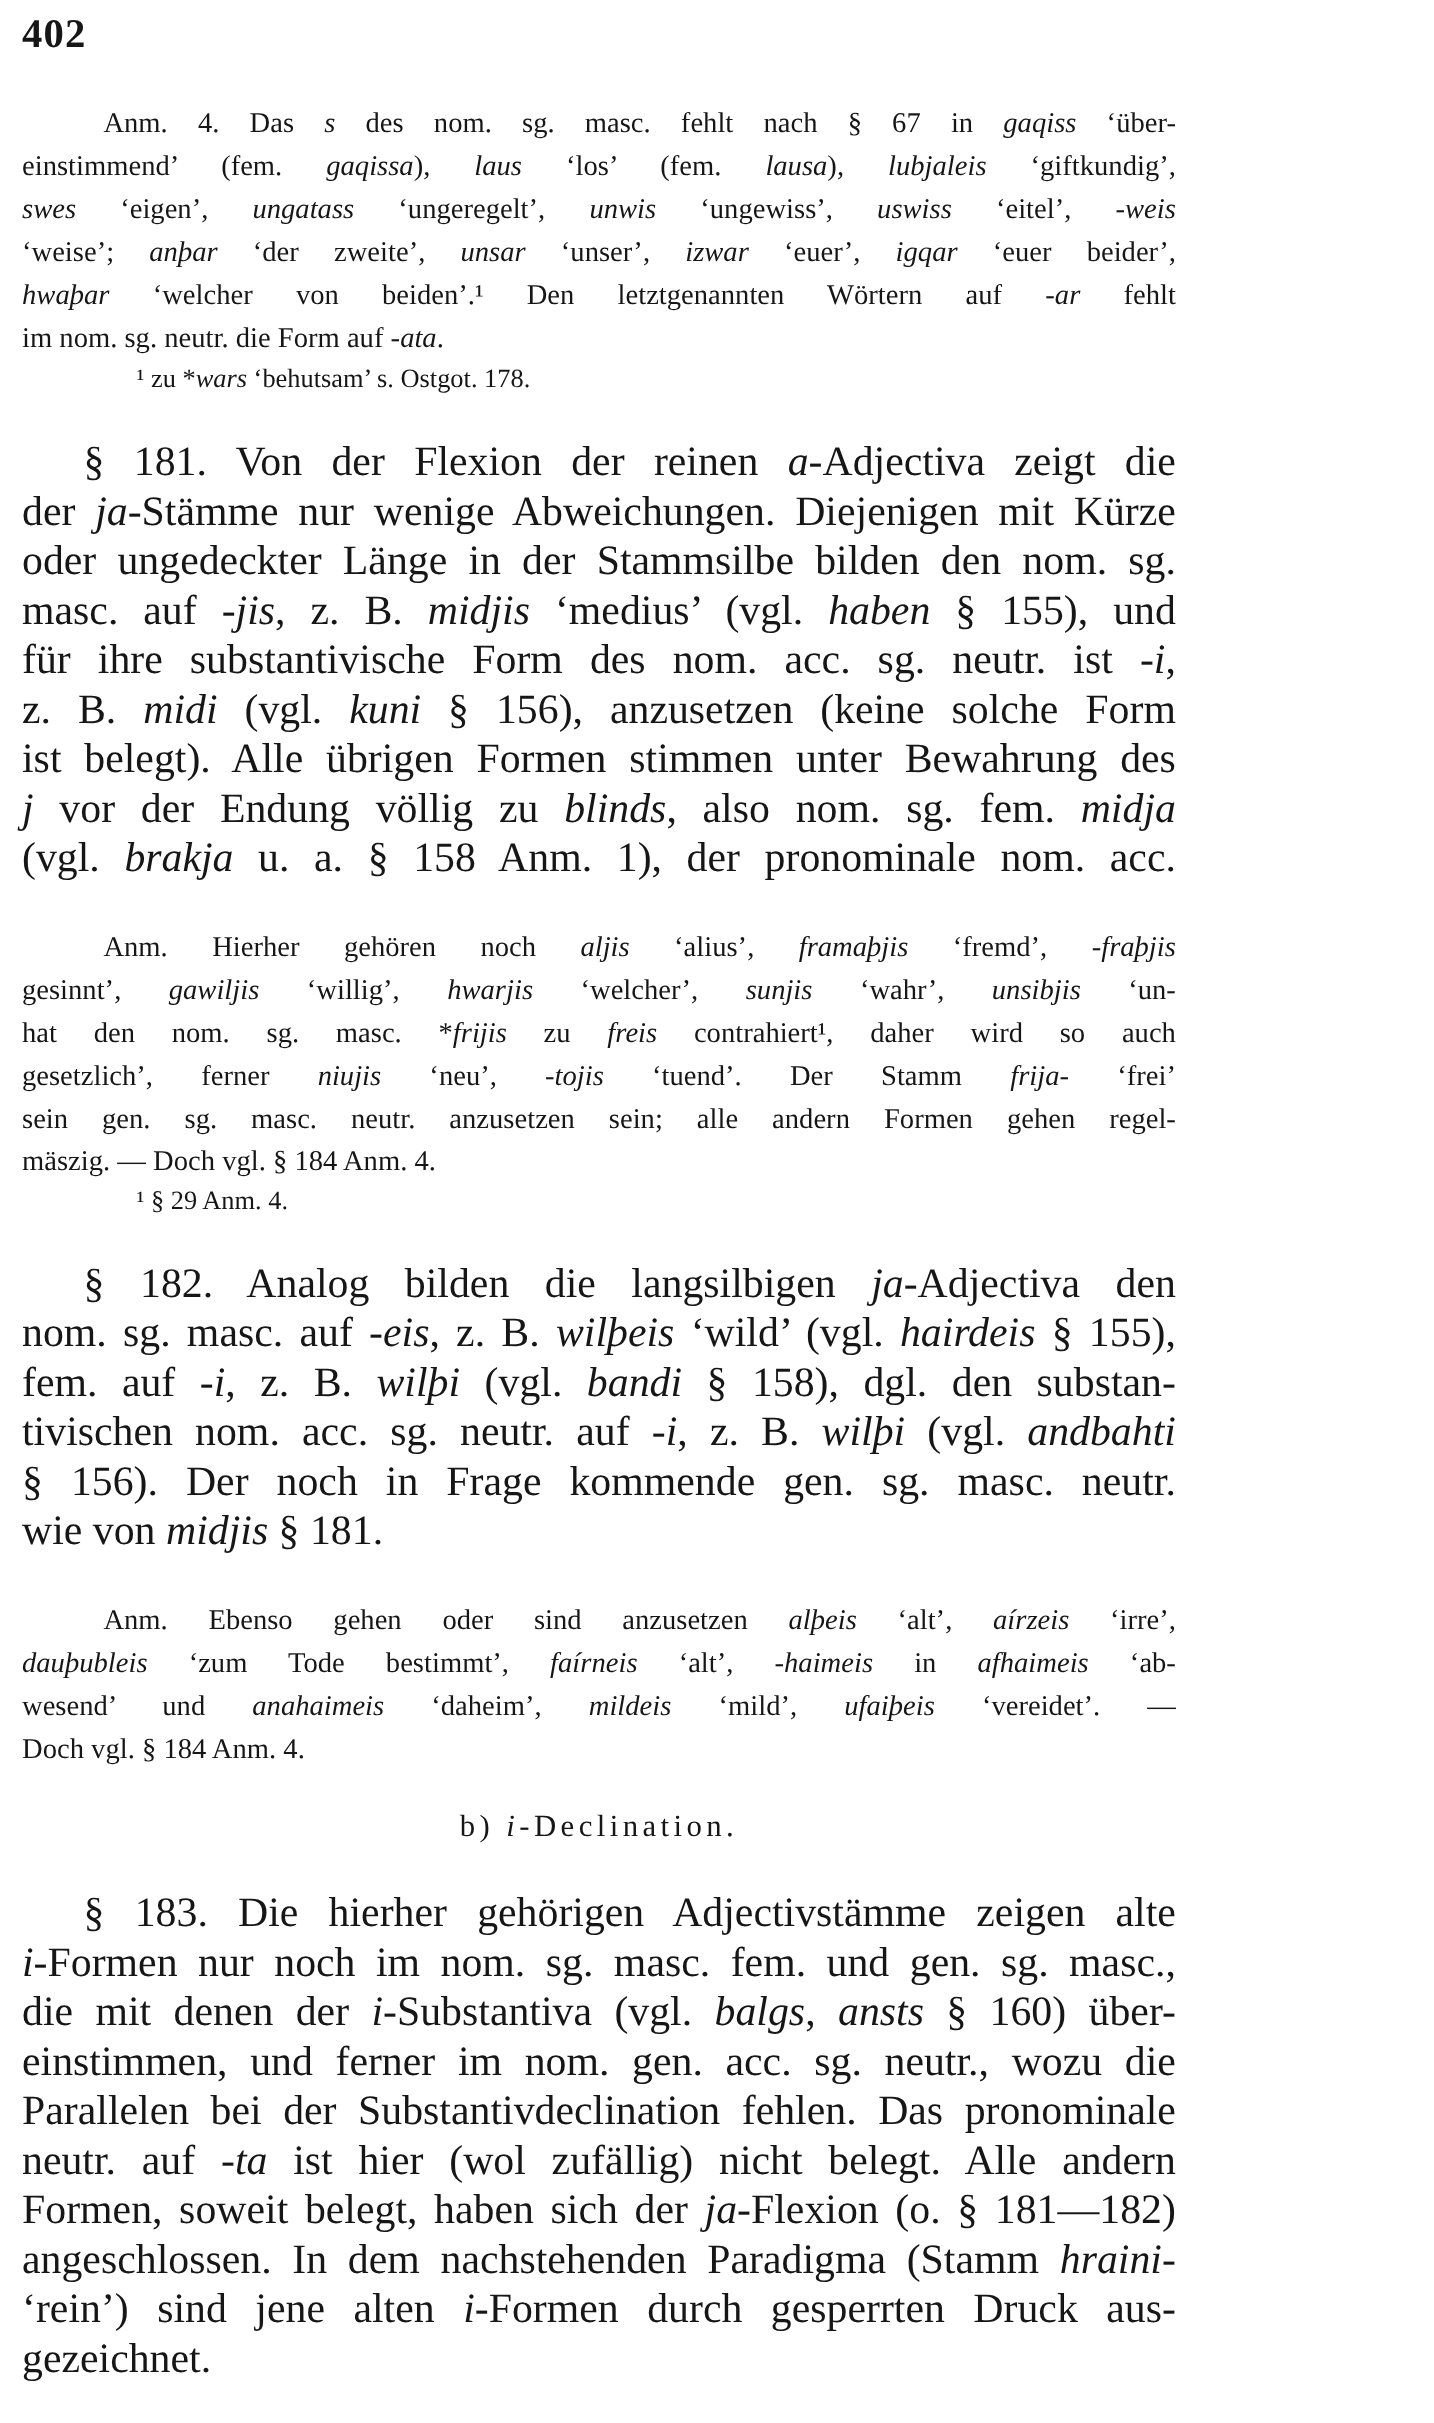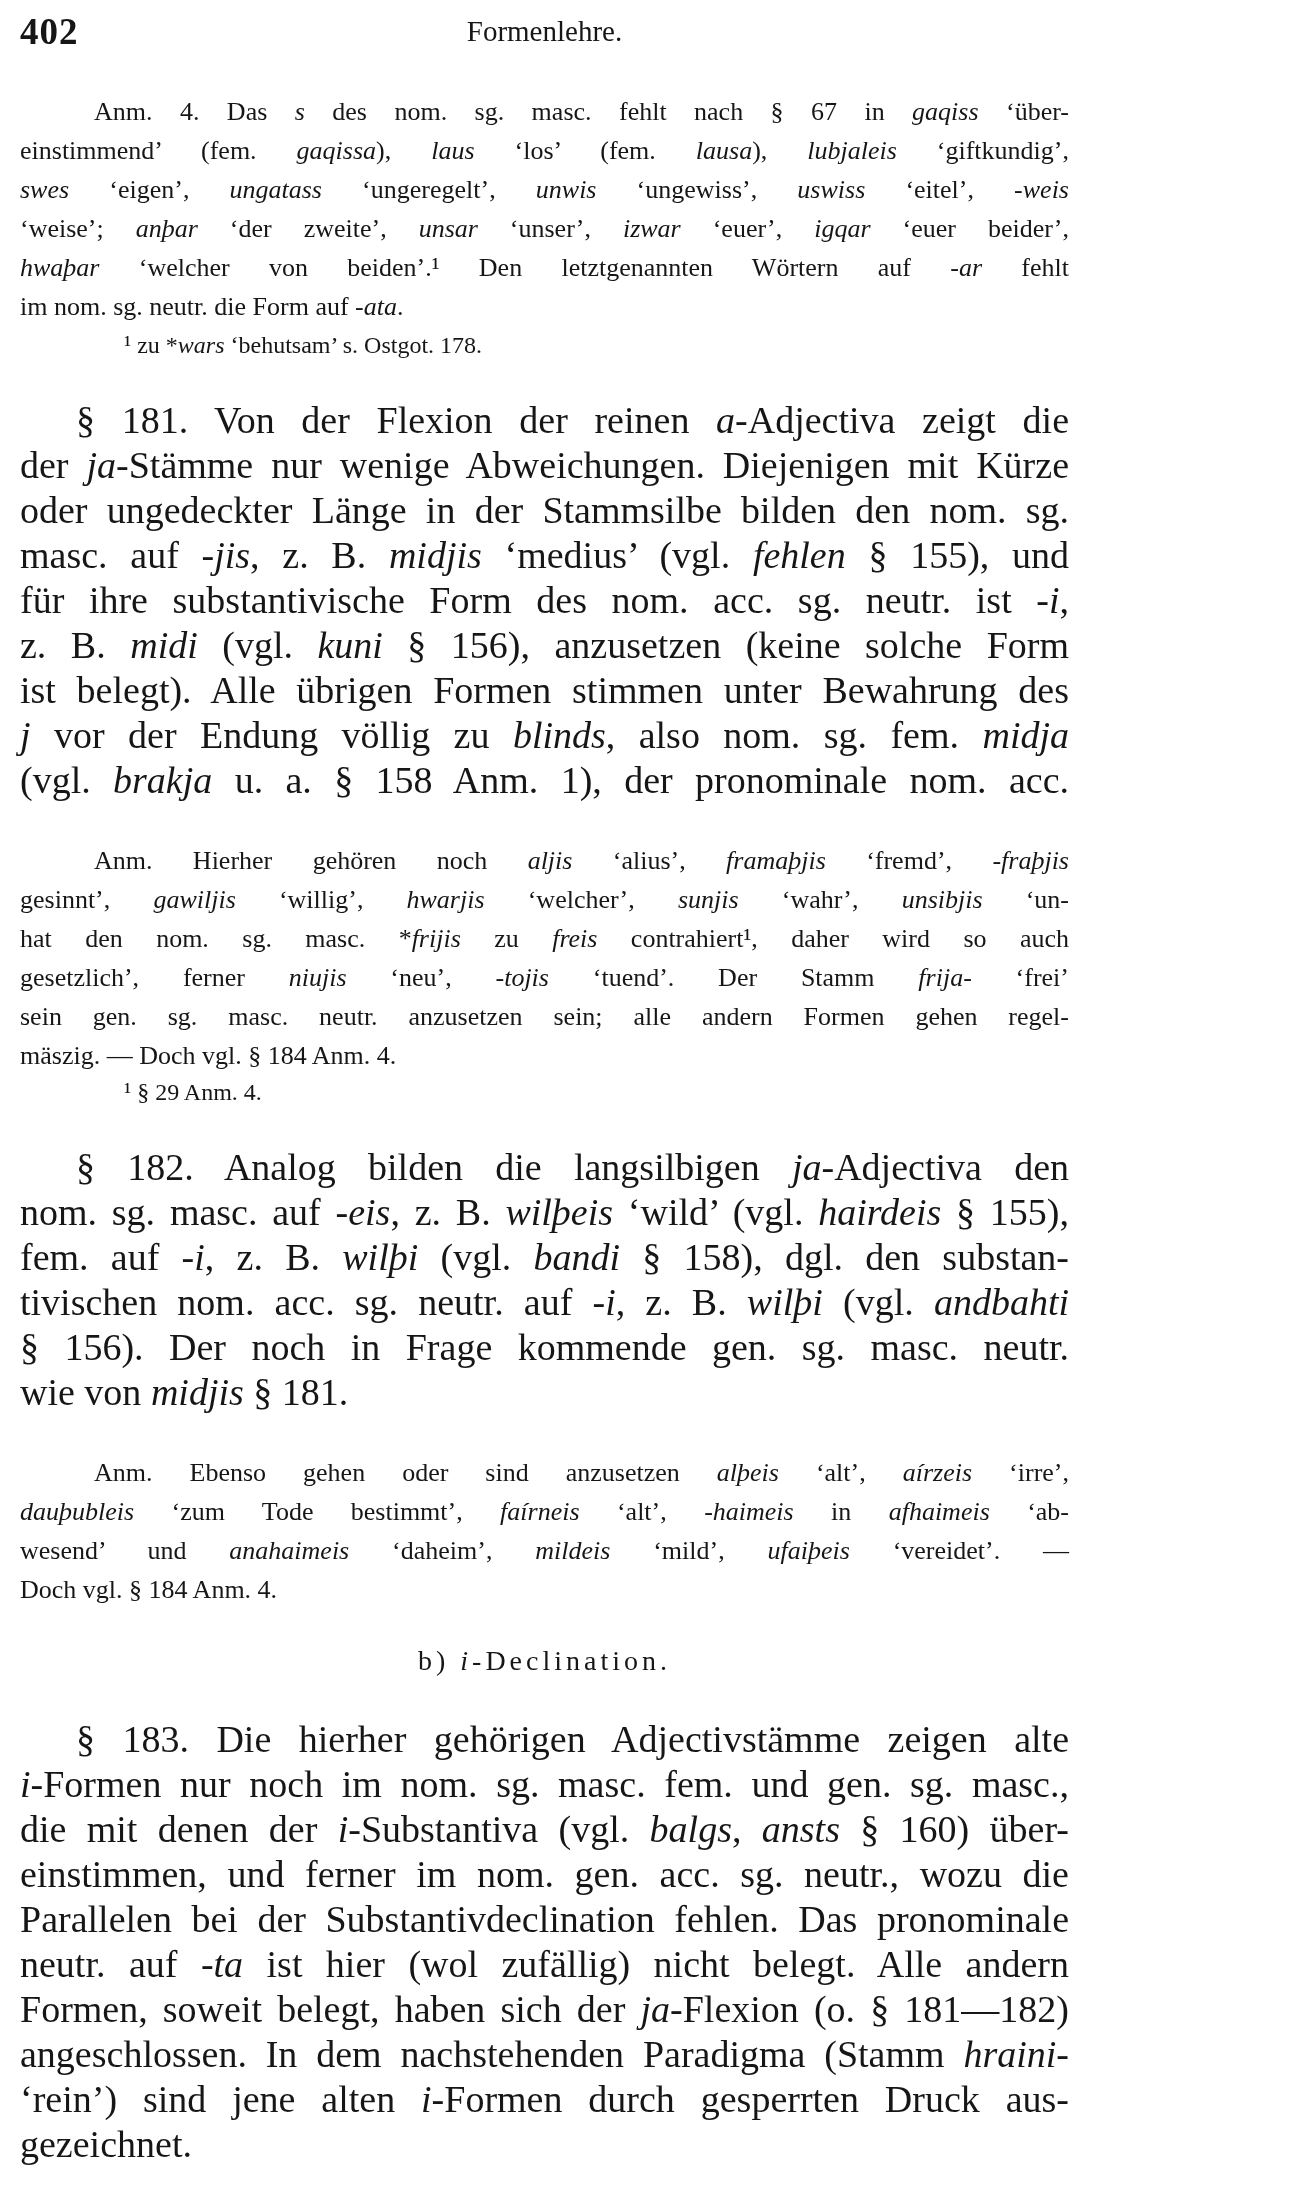--- a/index.html
+++ b/index.html
@@ -45,41 +45,40 @@
   .b-head    { margin-top: 34px; }
   .b-p183    { margin-top: 0; }
 </style>
 </head>
 <body>
 
 <div class="page">
 
   <div class="header">
     <div class="page-num">402</div>
-    <div class="running-title">Formenlehre.</div>
   </div>
 
   <div class="par small b-anm4">
       <div class="line indent"><span>Anm. 4.  Das </span><i>s</i><span> des nom. sg. masc. fehlt nach § 67 in </span><i>gaqiss</i><span> ‘über-</span></div>
       <div class="line"><span>einstimmend’ (fem. </span><i>gaqissa</i><span>), </span><i>laus</i><span> ‘los’ (fem. </span><i>lausa</i><span>), </span><i>lubjaleis</i><span> ‘giftkundig’,</span></div>
       <div class="line"><i>swes</i><span> ‘eigen’, </span><i>ungatass</i><span> ‘ungeregelt’, </span><i>unwis</i><span> ‘ungewiss’, </span><i>uswiss</i><span> ‘eitel’, </span><i>-weis</i></div>
       <div class="line"><span>‘weise’; </span><i>anþar</i><span> ‘der zweite’, </span><i>unsar</i><span> ‘unser’, </span><i>izwar</i><span> ‘euer’, </span><i>igqar</i><span> ‘euer beider’,</span></div>
       <div class="line"><i>hwaþar</i><span> ‘welcher von beiden’.¹  Den letztgenannten Wörtern auf </span><i>-ar</i><span> fehlt</span></div>
       <div class="line last"><span>im nom. sg. neutr. die Form auf </span><i>-ata</i><span>.</span></div>
     </div>
 
   <div class="par footnote b-fn1">
       <div class="line last"><span>¹ zu *</span><i>wars</i><span> ‘behutsam’ s. Ostgot. 178.</span></div>
     </div>
 
   <div class="par main b-p181">
       <div class="line indent"><span>§ 181.  Von der Flexion der reinen </span><i>a</i><span>-Adjectiva zeigt die</span></div>
       <div class="line"><span>der </span><i>ja</i><span>-Stämme nur wenige Abweichungen.  Diejenigen mit Kürze</span></div>
       <div class="line"><span>oder ungedeckter Länge in der Stammsilbe bilden den nom. sg.</span></div>
-      <div class="line"><span>masc. auf </span><i>-jis</i><span>, z. B. </span><i>midjis</i><span> ‘medius’ (vgl. </span><i>fehlen</i><span> § 155), und</span></div>
+      <div class="line"><span>masc. auf </span><i>-jis</i><span>, z. B. </span><i>midjis</i><span> ‘medius’ (vgl. </span><i>haben</i><span> § 155), und</span></div>
       <div class="line"><span>für ihre substantivische Form des nom. acc. sg. neutr. ist </span><i>-i</i><span>,</span></div>
       <div class="line"><span>z. B. </span><i>midi</i><span> (vgl. </span><i>kuni</i><span> § 156), anzusetzen (keine solche Form</span></div>
       <div class="line"><span>ist belegt).  Alle übrigen Formen stimmen unter Bewahrung des</span></div>
       <div class="line"><i>j</i><span> vor der Endung völlig zu </span><i>blinds</i><span>, also nom. sg. fem. </span><i>midja</i></div>
       <div class="line"><span>(vgl. </span><i>brakja</i><span> u. a. § 158 Anm. 1), der pronominale nom. acc.</span></div>
     </div>
 
   <div class="par small b-anm181">
       <div class="line indent"><span>Anm.  Hierher gehören noch </span><i>aljis</i><span> ‘alius’, </span><i>framaþjis</i><span> ‘fremd’, </span><i>-fraþjis</i></div>
       <div class="line"><span>gesinnt’, </span><i>gawiljis</i><span> ‘willig’, </span><i>hwarjis</i><span> ‘welcher’, </span><i>sunjis</i><span> ‘wahr’, </span><i>unsibjis</i><span> ‘un-</span></div>

